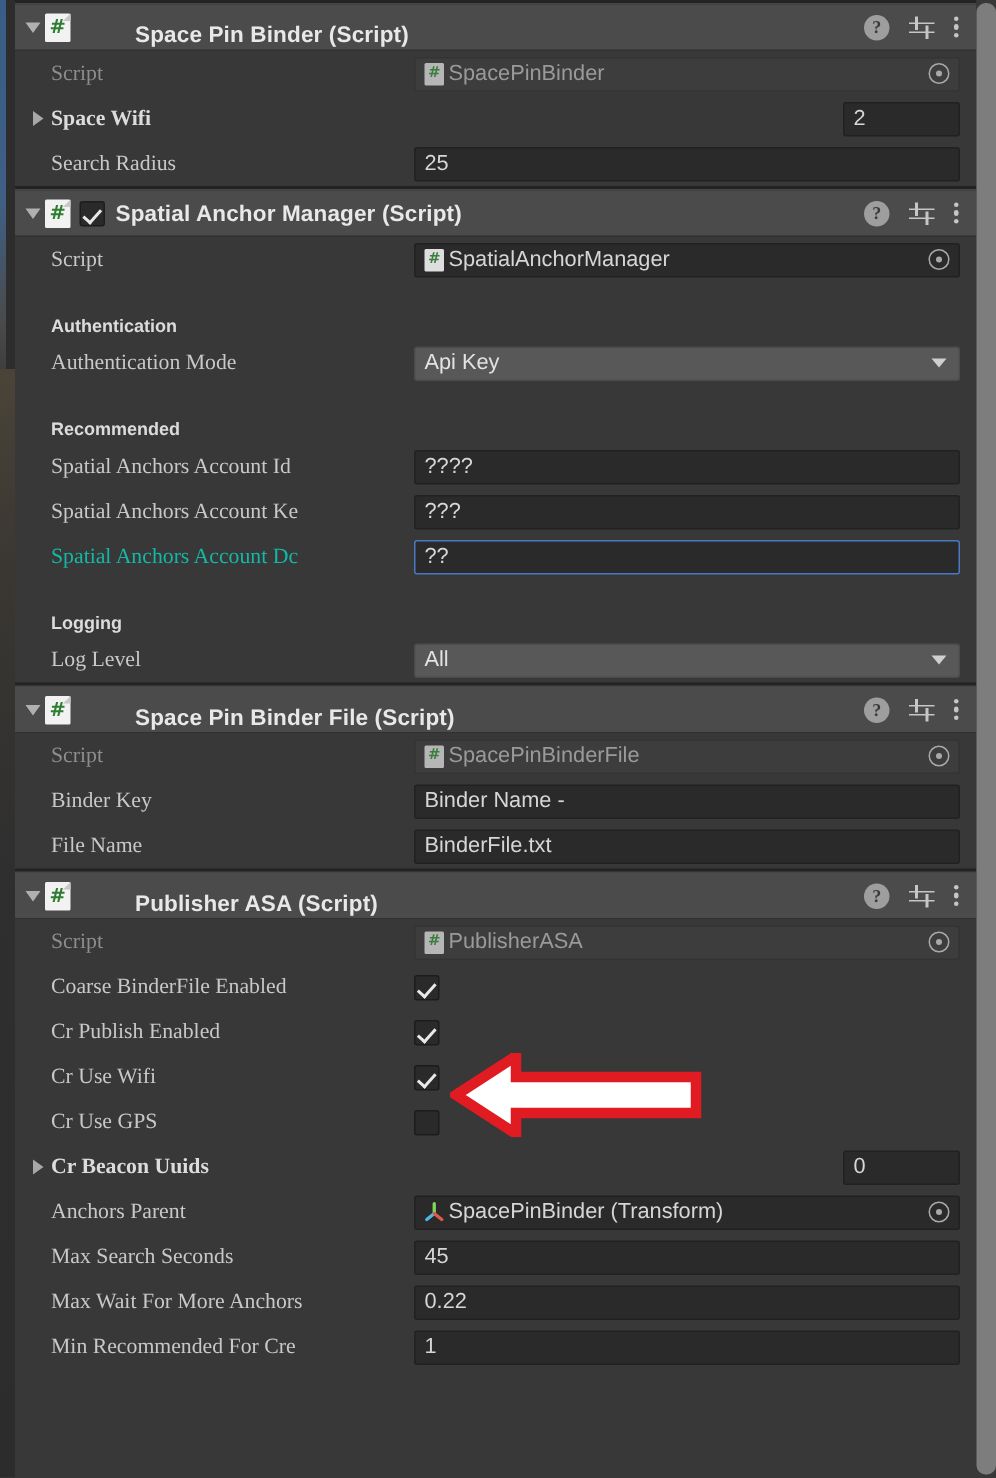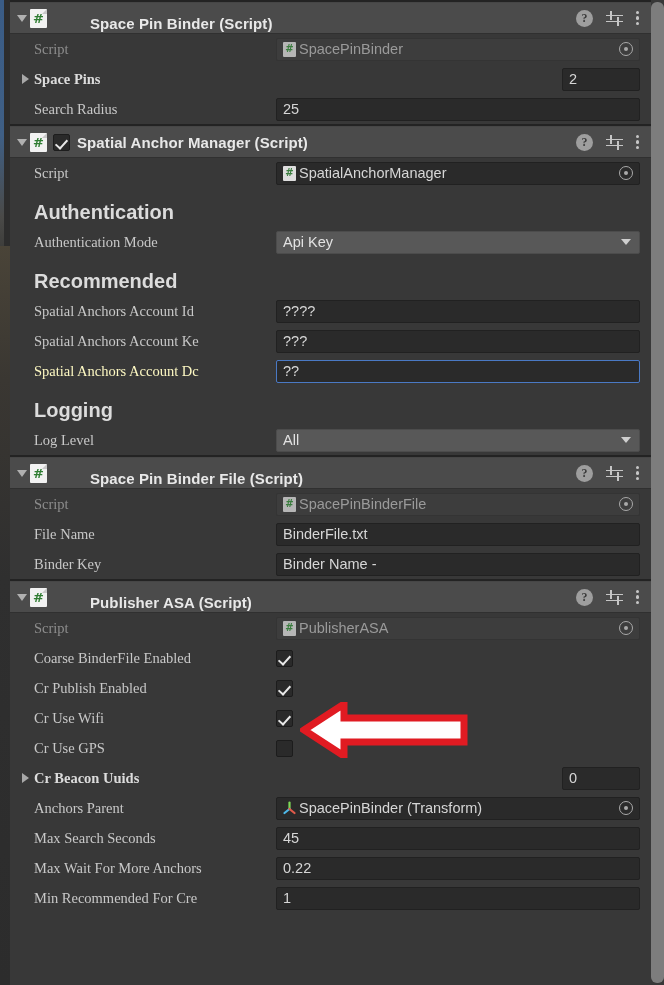--- a/index.html
+++ b/index.html
@@ -168,21 +168,21 @@
     font-size: 14.5px;
     color: #c8c8c8;
     width: 242px;
     flex: 0 0 242px;
     white-space: nowrap;
     overflow: hidden;
     font-family: Liberation Serif, serif;
   }
   .lbl.dim { color: #8d8d8d; }
   .lbl.bold { font-weight: bold; color: #dcdcdc; }
-  .lbl.blue { color: #fef9c3; }
+  .lbl.blue { color: #14b8a6; }
 
   .field {
     flex: 1 1 auto;
     height: 23px;
     background: #2a2a2a;
     border: 1px solid #212121;
     border-radius: 2px;
     display: flex; align-items: center;
     padding: 0 6px;
     color: #d6d6d6;
@@ -222,21 +222,21 @@
     margin-left: auto;
     width: 14px; height: 14px;
     border-radius: 50%;
     border: 1.6px solid #a9a9a9;
     display: flex; align-items: center; justify-content: center;
     flex: 0 0 14px;
   }
   .pick i { width: 4px; height: 4px; border-radius: 50%; background: #a9a9a9; display:block; }
 
   .section-hdr {
-    font-size: 20px; font-weight: bold; color: #dcdcdc;
+    font-size: 12px; font-weight: bold; color: #dcdcdc;
     padding-left: 24px;
     height: 29px; display: flex; align-items: flex-end; padding-bottom: 3px;
   }
   .gap { height: 10px; }
 
   .cbox {
     width: 17px; height: 17px;
     background: #2a2a2a;
     border: 1px solid #1c1c1c;
     border-radius: 2px;
@@ -312,21 +312,21 @@
               <span>SpacePinBinder</span>
               <div class="pick">
                 <i></i>
               </div>
             </div>
           </div>
           <div class="row fold-row">
             <div class="fold-arrow">
               <i></i>
             </div>
-            <div class="lbl bold">Space Pins</div>
+            <div class="lbl bold">Space Wifi</div>
             <div class="field num">2</div>
           </div>
           <div class="row">
             <div class="lbl">Search Radius</div>
             <div class="field">
               <span>25</span>
             </div>
           </div>
         </div>
       </div>
@@ -443,29 +443,29 @@
               <div class="obj-ic dimmed">
                 <span>#</span>
               </div>
               <span>SpacePinBinderFile</span>
               <div class="pick">
                 <i></i>
               </div>
             </div>
           </div>
           <div class="row">
+            <div class="lbl">Binder Key</div>
+            <div class="field">
+              <span>Binder Name -</span>
+            </div>
+          </div>
+          <div class="row">
             <div class="lbl">File Name</div>
             <div class="field">
               <span>BinderFile.txt</span>
-            </div>
-          </div>
-          <div class="row">
-            <div class="lbl">Binder Key</div>
-            <div class="field">
-              <span>Binder Name -</span>
             </div>
           </div>
         </div>
       </div>
       <div class="comp-sep"></div>
       <div class="component">
         <div class="comp-header">
           <div class="foldout">
             <i></i>
           </div>

